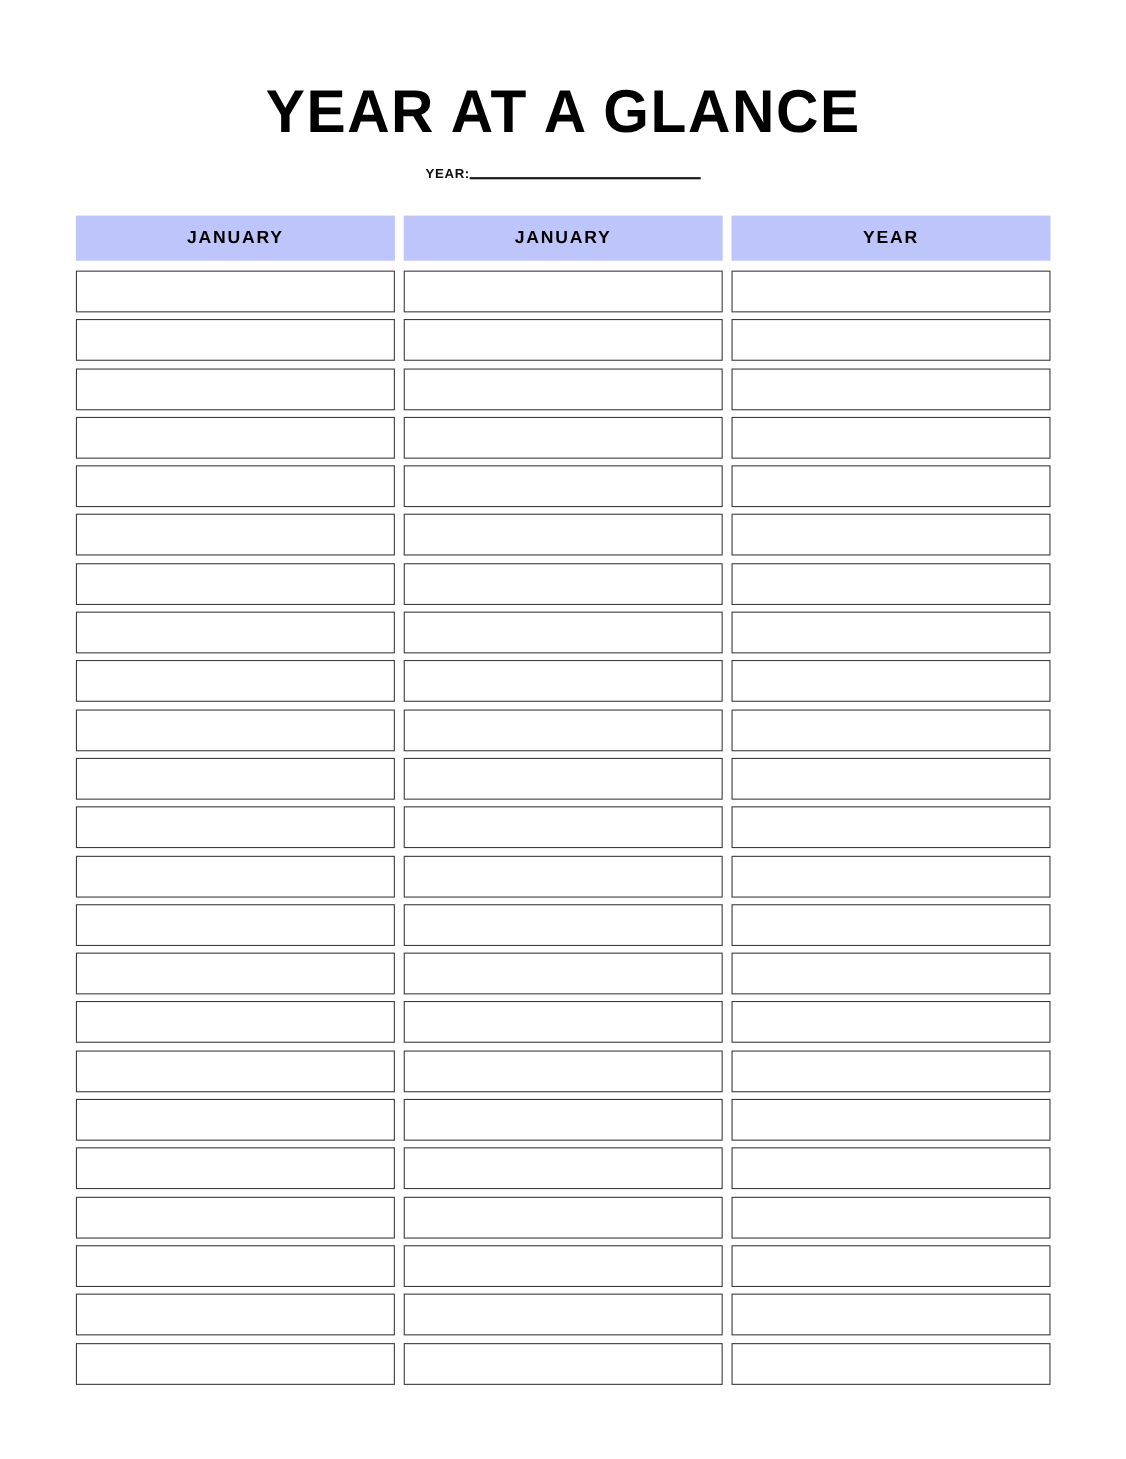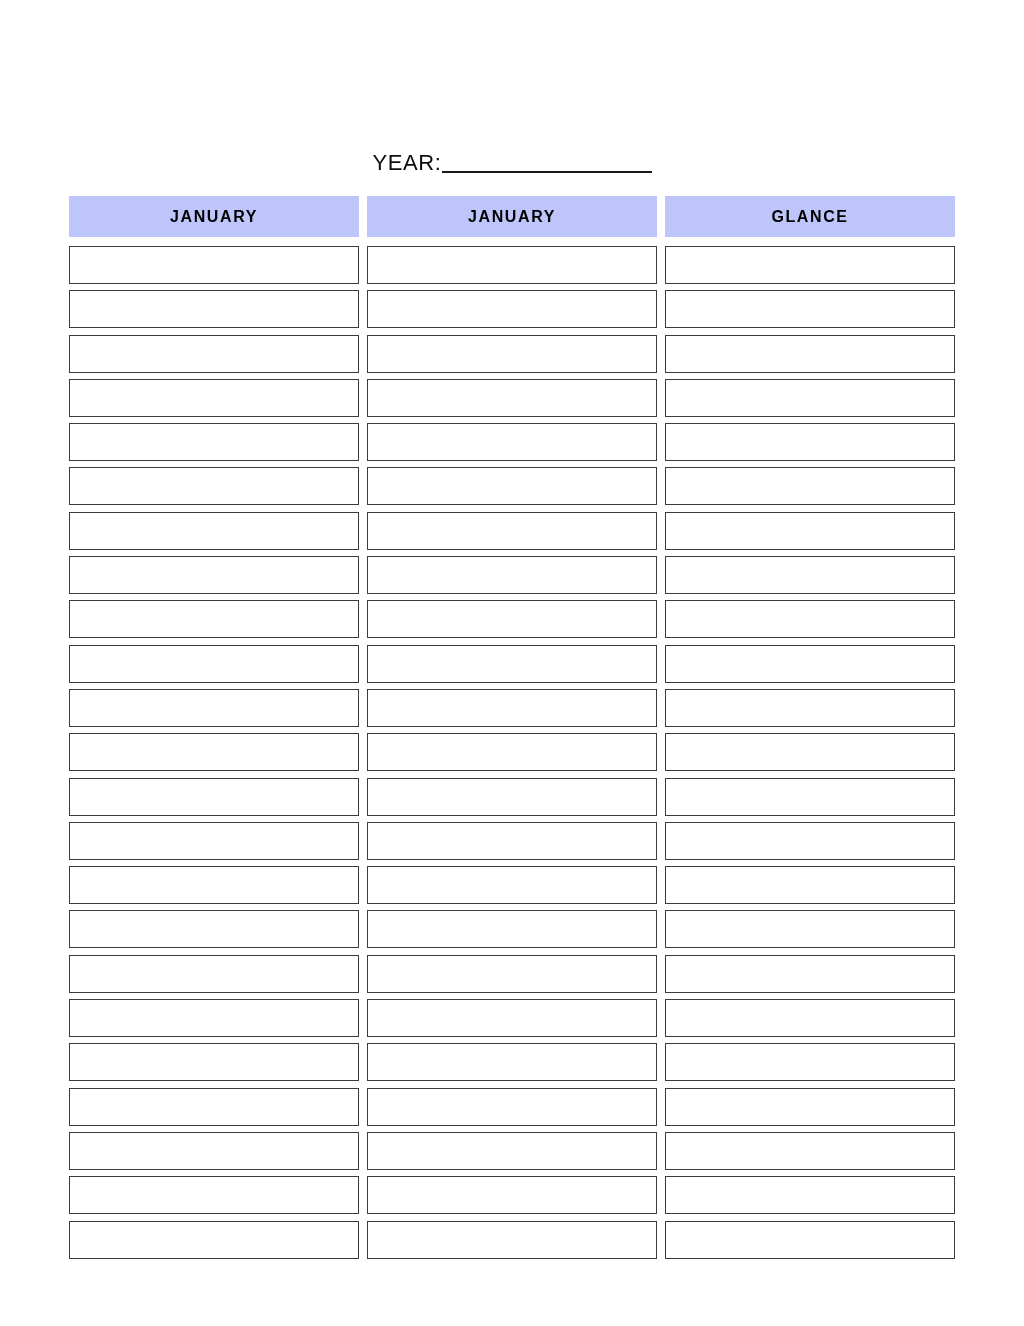--- a/index.html
+++ b/index.html
@@ -47,22 +47,22 @@
     position: absolute;
     left: 0;
     top: 152px;
     width: 1024px;
     display: flex;
     justify-content: center;
     align-items: flex-end;
   }
   .year-label {
     font-family: "Liberation Sans", sans-serif;
-    font-size: 22px;
-    font-weight: 400;
+    font-size: 12px;
+    font-weight: 700;
     color: #0d0d0d;
     letter-spacing: 0.6px;
     line-height: 1;
     padding-bottom: 1px;
   }
   .year-rule {
     width: 210px;
     height: 0;
     border-bottom: 2px solid #1a1a1a;
     margin-bottom: 2px;
@@ -110,36 +110,39 @@
     background: #ffffff;
     border: 1.5px solid #3c3c3c;
     box-sizing: border-box;
   }
 </style>
 </head>
 <body>
 
 <div class="page">
 
+  <div class="title-block">
+    <h1 class="page-title">YEAR AT A GLANCE</h1>
+  </div>
 
   <div class="year-block">
     <span class="year-label">YEAR:</span>
     <span class="year-rule"></span>
   </div>
 
   <div class="grid">
     <div class="grid-row header-row">
         <div class="month-header">
           <span class="month-header-label">JANUARY</span>
         </div>
         <div class="month-header">
           <span class="month-header-label">JANUARY</span>
         </div>
         <div class="month-header">
-          <span class="month-header-label">GLANCE</span>
+          <span class="month-header-label">YEAR</span>
         </div>
       </div>
     <div>
         <div class="grid-row entry-row">
           <div class="entry-cell"></div>
           <div class="entry-cell"></div>
           <div class="entry-cell"></div>
         </div>
         <div class="grid-row entry-row">
           <div class="entry-cell"></div>

